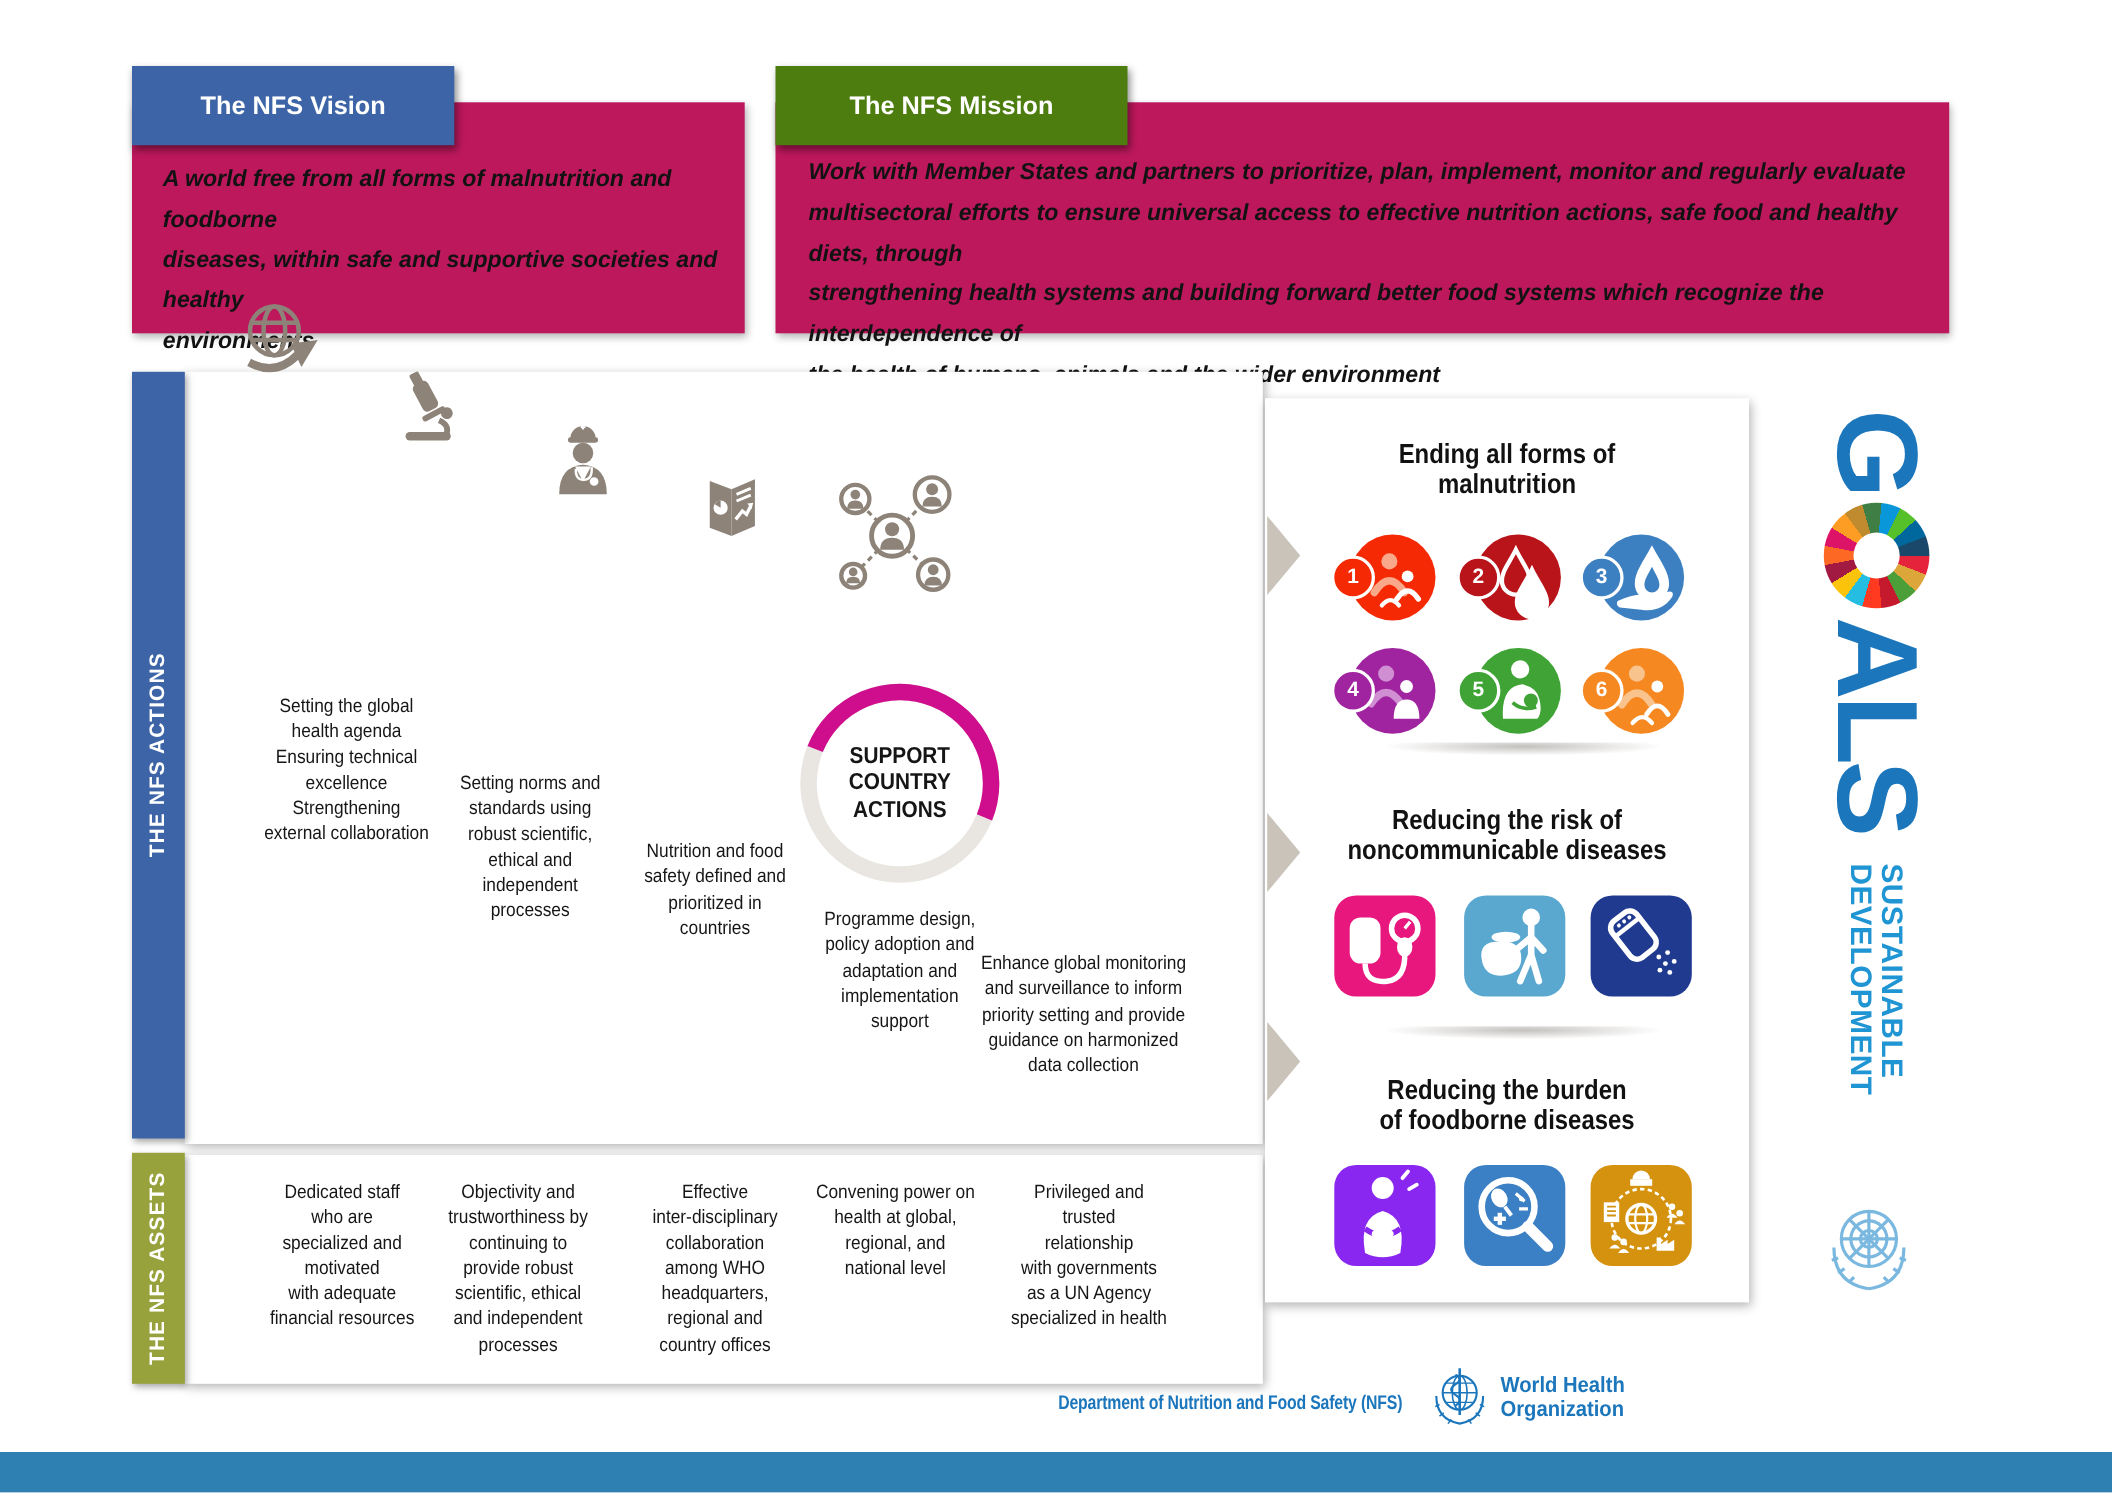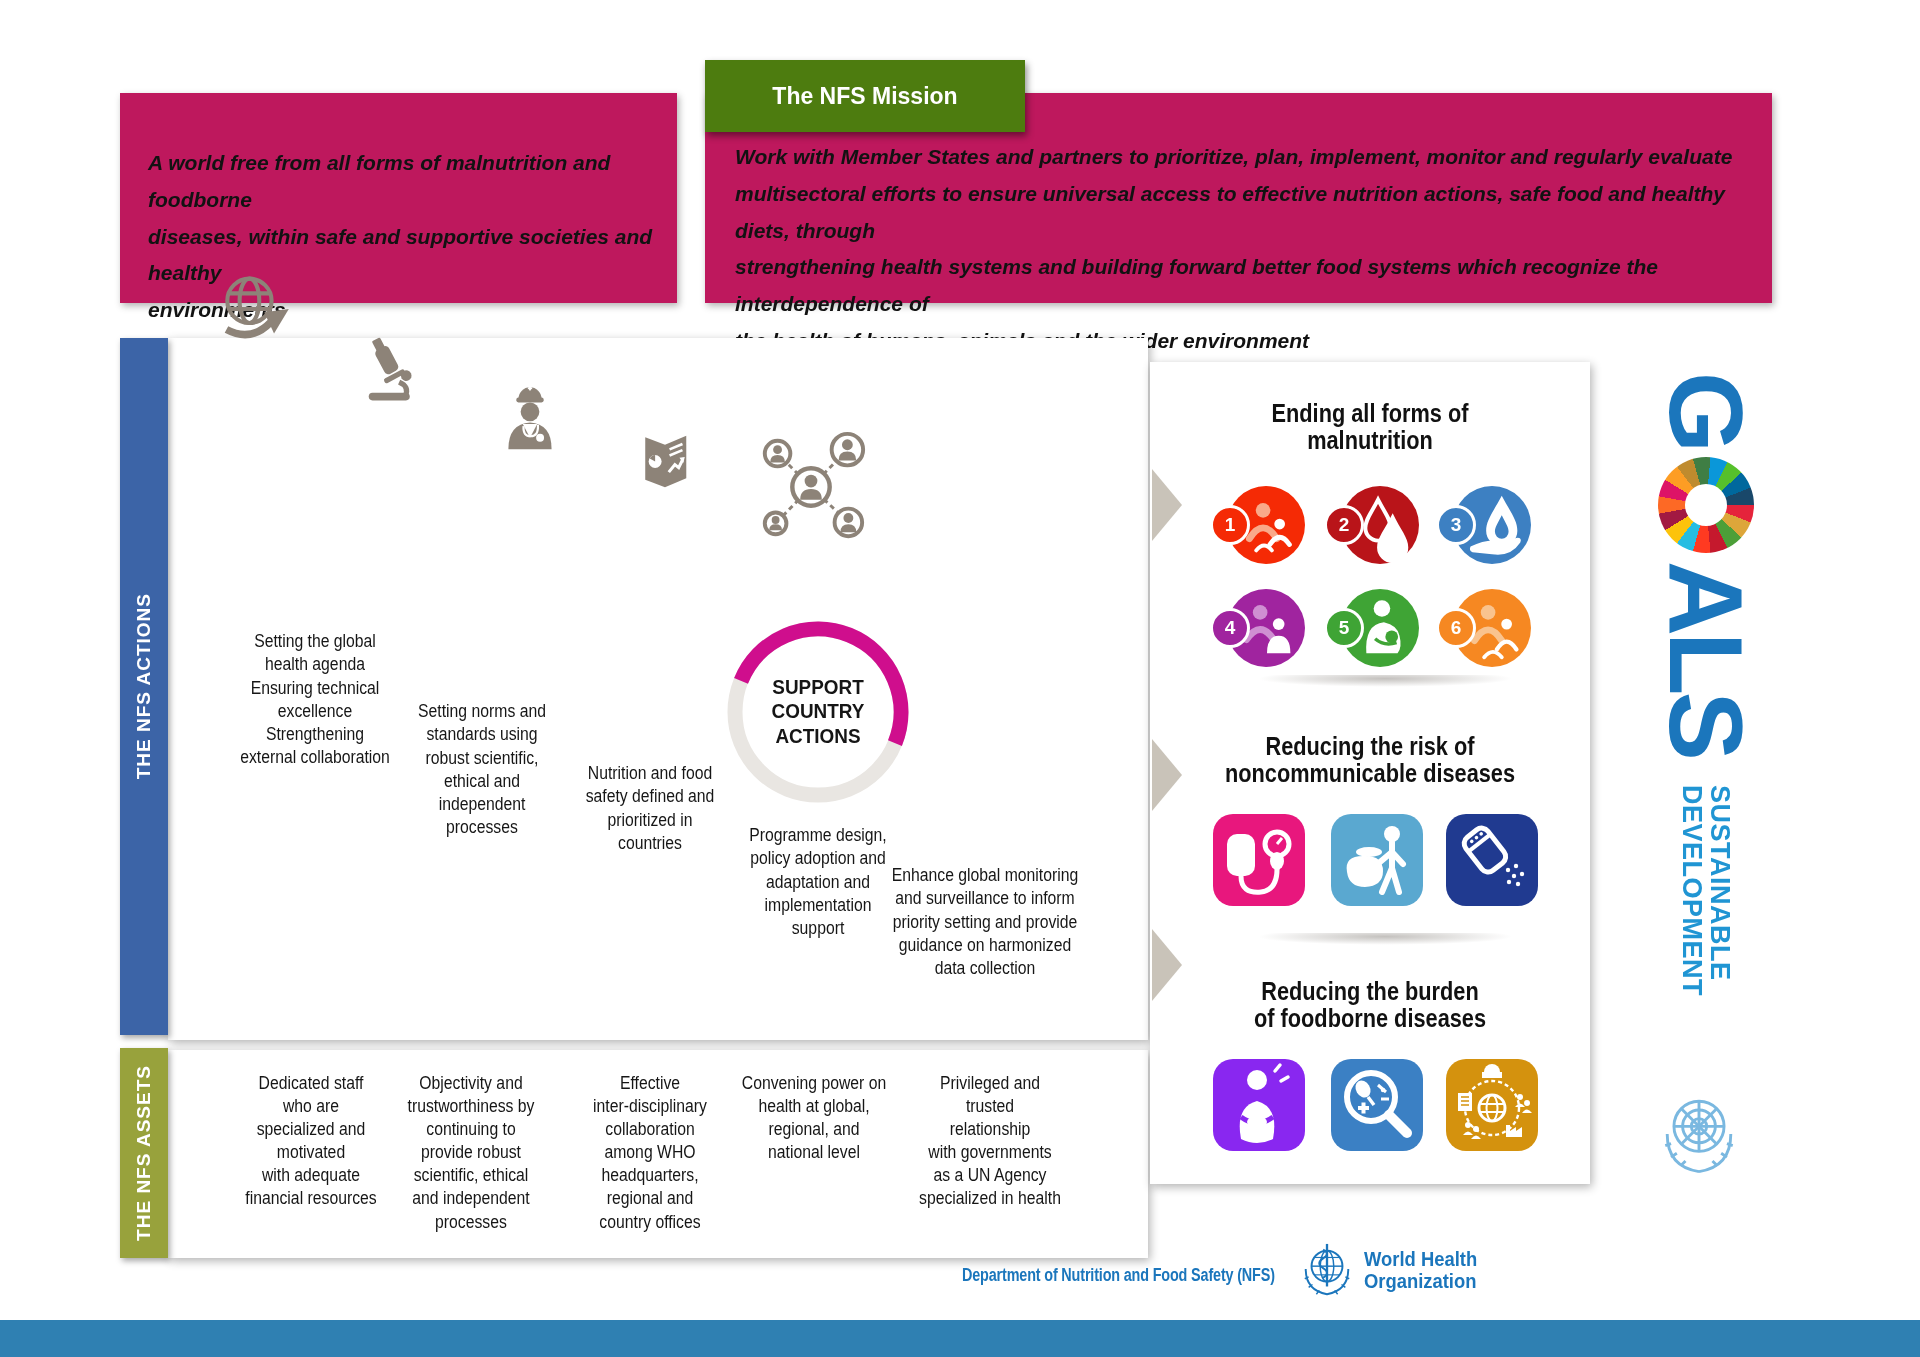--- a/index.html
+++ b/index.html
@@ -67,20 +67,23 @@
 </head>
 <body>
 
 <div class="canvas">
 
   <section class="info-box" style="left:120px;top:93px;width:557px;height:210px">
     <div class="info-text" style="left:28px;top:52px;width:520px">A world free from all forms of malnutrition and foodborne
 diseases, within safe and supportive societies and healthy
 environments</div>
   </section>
+  <div class="info-header" style="left: 120px; top: 60px; width: 293px; background-color: rgb(60, 100, 167);">
+    <span>The NFS Vision</span>
+  </div>
 
   <section class="info-box" style="left:705px;top:93px;width:1067px;height:210px">
     <div class="info-text" style="left:30px;top:46px;width:1020px">Work with Member States and partners to prioritize, plan, implement, monitor and regularly evaluate
 multisectoral efforts to ensure universal access to effective nutrition actions, safe food and healthy diets, through
 strengthening health systems and building forward better food systems which recognize the interdependence of
 the health of humans, animals and the wider environment</div>
   </section>
   <div class="info-header" style="left: 705px; top: 60px; width: 320px; background-color: #4d7c0f;">
     <span>The NFS Mission</span>
   </div>

